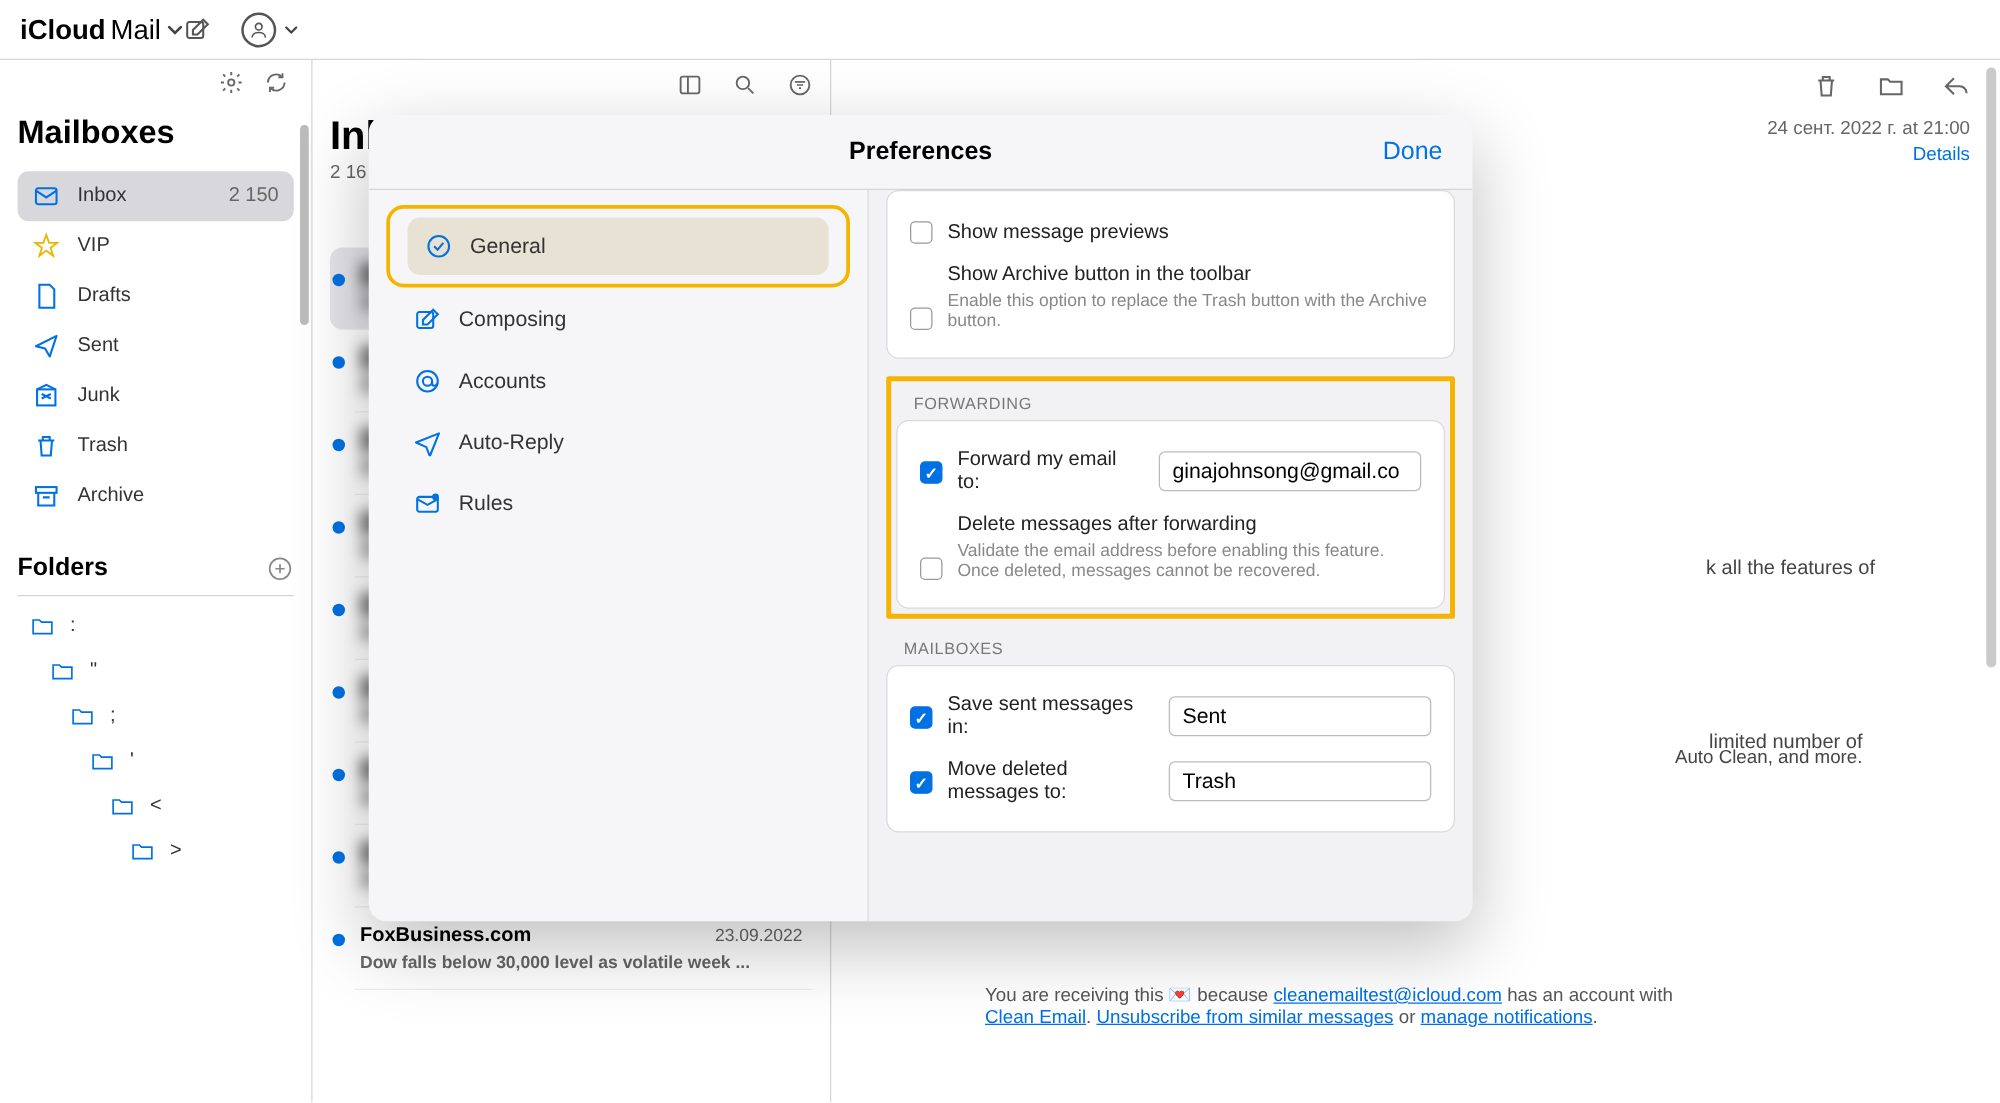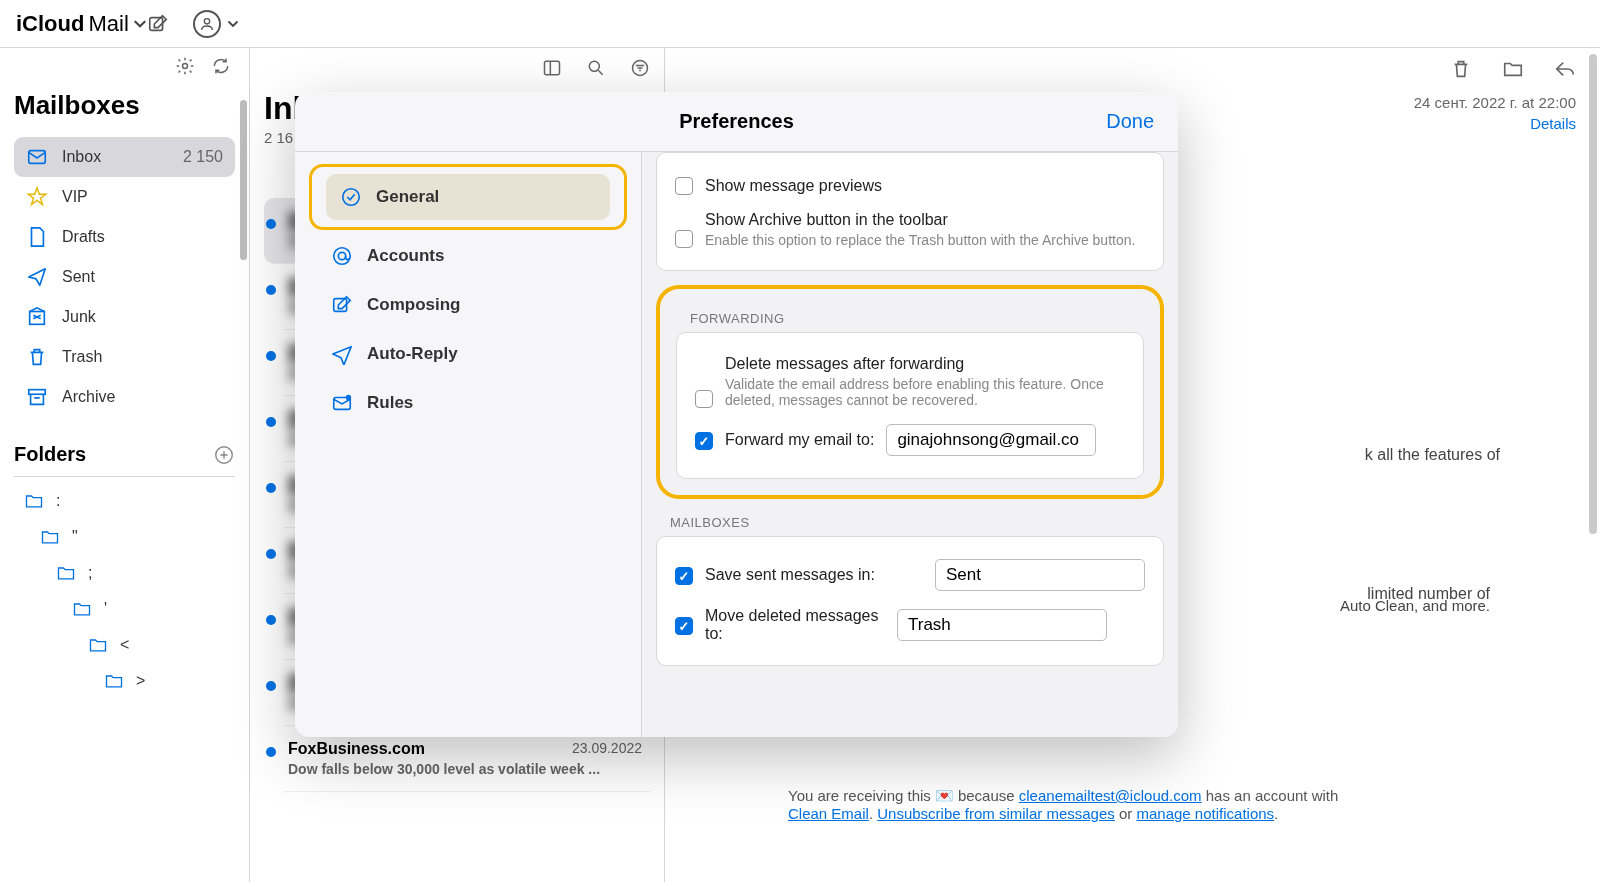--- a/index.html
+++ b/index.html
@@ -61,21 +61,21 @@
     .footer-text { position: absolute; bottom: 60px; left: 788px; font-size: 15px; color: #555; }
     .footer-text a { color: #0071e3; text-decoration: underline; }
     
     .modal { position: absolute; left: 295px; top: 92px; width: 883px; height: 645px; background: #f6f6f8; border-radius: 14px; box-shadow: 0 20px 60px rgba(0,0,0,0.25); z-index: 10; display: flex; flex-direction: column; overflow: hidden; }
     
     .modal-header { height: 60px; display: flex; align-items: center; justify-content: center; position: relative; border-bottom: 1px solid #d6d6d6; }
     .modal-title { font-size: 20px; font-weight: 700; }
     .modal-done { position: absolute; right: 24px; color: #0071e3; font-size: 20px; font-weight: 400; cursor: pointer; text-align: center; }
     
     .modal-body { display: flex; flex: 1; overflow: hidden; }
-    .modal-sidebar { width: 347px; border-right: 1px solid #d6d6d6; padding: 12px; font-weight: bold; }
+    .modal-sidebar { width: 400px; border-right: 1px solid #d6d6d6; padding: 12px; }
     
     .pref-tab { display: flex; align-items: center; gap: 14px; padding: 12px 14px; border-radius: 10px; font-size: 17px; color: #333; cursor: pointer; margin: 3px 10px; }
     .pref-tab.active { background: #e7e2d4; }
     .pref-tab-icon { width: 22px; height: 22px; color: #0071e3; }
     
     .highlight-general { border: 3px solid #f5b400; border-radius: 14px; padding: 4px; margin: 0px 2px; }
     
     .modal-content { flex: 1; padding: 0 14px 14px 14px; overflow-y: auto; background: #f2f2f4; }
     
     .card { background: #fff; border: 1px solid #d9d9d9; border-radius: 10px; padding: 14px 18px; margin-bottom: 14px; }
@@ -83,21 +83,21 @@
     .card-row { display: flex; align-items: flex-end; gap: 12px; padding: 8px 0; }
     .chk { width: 18px; height: 18px; border: 1.5px solid #999; border-radius: 4px; margin-top: 2px; flex-shrink: 0; display: flex; align-items: center; justify-content: center; background: #fff; }
     .chk.checked { background: #0071e3; border-color: #0071e3; }
     .chk.checked::after { content: "✓"; color: #fff; font-size: 13px; font-weight: bold; }
     
     .label-text { font-size: 16px; color: #222; }
     .help-text { font-size: 14px; color: #888; margin-top: 3px; }
     
     .section-title { font-size: 13px; text-transform: uppercase; color: #777; letter-spacing: 0.5px; padding: 8px 14px 6px; }
     
-    .fwd-highlight { border: 4px solid #f5b400; border-radius: 23px; padding: 16px; margin-bottom: 8px; }
+    .fwd-highlight { border: 4px solid #f5b400; border-radius: 2px; padding: 4px; margin-bottom: 8px; }
     .fwd-highlight .card { margin-bottom: 0; }
     .fwd-highlight .section-title { padding-top: 6px; }
     
     .text-input { border: 1px solid #bbb; border-radius: 5px; padding: 5px 10px; font-size: 17px; width: 210px; }
     
     .icon-svg { width: 100%; height: 100%; }
     
     .partial-text-top { color: #888; font-size: 14px; padding: 0 0 8px 30px; }
     
     .sidescroll { position: absolute; right: 2px; top: 52px; width: 7px; height: 160px; background: #bcbcbc; border-radius: 4px; }
@@ -370,21 +370,21 @@
           <path d="M5 7h14M9 7V4h6v3M7 7l1 13h8l1-13" stroke="#666" stroke-width="1.8" fill="none"></path>
         </svg>
       <svg width="22" height="22" viewBox="0 0 24 24">
           <path d="M3 6h6l2 2h10v11H3z" stroke="#666" stroke-width="1.8" fill="none"></path>
         </svg>
       <svg width="22" height="22" viewBox="0 0 24 24">
           <path d="M10 5L3 12l7 7M3 12h12a6 6 0 0 1 6 6" stroke="#666" stroke-width="1.8" fill="none"></path>
         </svg>
     </div>
     <div class="message-meta">
-      <span>24 сент. 2022 г. at 22:00</span>
+      <span>24 сент. 2022 г. at 21:00</span>
       <a class="details-link">Details</a>
     </div>
 
     <div class="message-body">
       <div class="partial1">k all the features of</div>
       <div class="partial2">limited number of</div>
       <div class="partial3">Auto Clean, and more.</div>
     </div>
   </div>
 </div>
@@ -405,32 +405,32 @@
         <div class="pref-tab active">
           <span class="pref-tab-icon"><svg class="icon-svg" viewBox="0 0 24 24">
                 <circle cx="12" cy="12" r="9" stroke="currentColor" stroke-width="1.8" fill="none"></circle>
                 <path d="M8 12l3 3 5-6" stroke="currentColor" stroke-width="1.8" fill="none"></path>
               </svg></span>
           <span>General</span>
         </div>
       </div>
       <div class="pref-tab">
         <span class="pref-tab-icon"><svg class="icon-svg" viewBox="0 0 24 24">
+              <rect x="3" y="5" width="14" height="14" rx="2" stroke="currentColor" stroke-width="1.8" fill="none"></rect>
+              <path d="M17 3l4 4-9 9H8v-4z" stroke="currentColor" stroke-width="1.8" fill="none"></path>
+            </svg></span>
+        <span>Composing</span>
+      </div>
+      <div class="pref-tab">
+        <span class="pref-tab-icon"><svg class="icon-svg" viewBox="0 0 24 24">
               <circle cx="12" cy="12" r="9" stroke="currentColor" stroke-width="1.8" fill="none"></circle>
               <circle cx="12" cy="12" r="4" stroke="currentColor" stroke-width="1.8" fill="none"></circle>
               <path d="M16 12v2a2 2 0 0 0 4 0" stroke="currentColor" stroke-width="1.8" fill="none"></path>
             </svg></span>
         <span>Accounts</span>
-      </div>
-      <div class="pref-tab">
-        <span class="pref-tab-icon"><svg class="icon-svg" viewBox="0 0 24 24">
-              <rect x="3" y="5" width="14" height="14" rx="2" stroke="currentColor" stroke-width="1.8" fill="none"></rect>
-              <path d="M17 3l4 4-9 9H8v-4z" stroke="currentColor" stroke-width="1.8" fill="none"></path>
-            </svg></span>
-        <span>Composing</span>
       </div>
       <div class="pref-tab">
         <span class="pref-tab-icon"><svg class="icon-svg" viewBox="0 0 24 24">
               <path d="M2 12l20-8-8 20-3-8z" stroke="currentColor" stroke-width="1.8" fill="none" stroke-linejoin="round"></path>
             </svg></span>
         <span>Auto-Reply</span>
       </div>
       <div class="pref-tab">
         <span class="pref-tab-icon"><svg class="icon-svg" viewBox="0 0 24 24">
               <rect x="3" y="6" width="18" height="13" rx="2" stroke="currentColor" stroke-width="1.8" fill="none"></rect>
@@ -454,32 +454,32 @@
           <div>
             <div class="label-text">Show Archive button in the toolbar</div>
             <div class="help-text">Enable this option to replace the Trash button with the Archive button.</div>
           </div>
         </div>
       </div>
 
       <div class="fwd-highlight">
         <div class="section-title">FORWARDING</div>
         <div class="card">
+          <div class="card-row" style="align-items:center">
+            <div class="chk checked"></div>
+            <div class="label-text">Forward my email to:</div>
+            <input class="text-input" value="ginajohnsong@gmail.co" style="">
+          </div>
           <div class="card-row">
             <div class="chk"></div>
             <div>
               <div class="label-text">Delete messages after forwarding</div>
               <div class="help-text">Validate the email address before enabling this feature. Once deleted, messages cannot be recovered.</div>
             </div>
           </div>
-          <div class="card-row" style="align-items:center">
-            <div class="chk checked"></div>
-            <div class="label-text">Forward my email to:</div>
-            <input class="text-input" value="ginajohnsong@gmail.co" style="">
-          </div>
         </div>
       </div>
 
       <div class="section-title">MAILBOXES</div>
       <div class="card">
         <div class="card-row" style="align-items:center">
           <div class="chk checked"></div>
           <div class="label-text" style="flex:1">Save sent messages in:</div>
           <input class="text-input" value="Sent" style="">
         </div>

